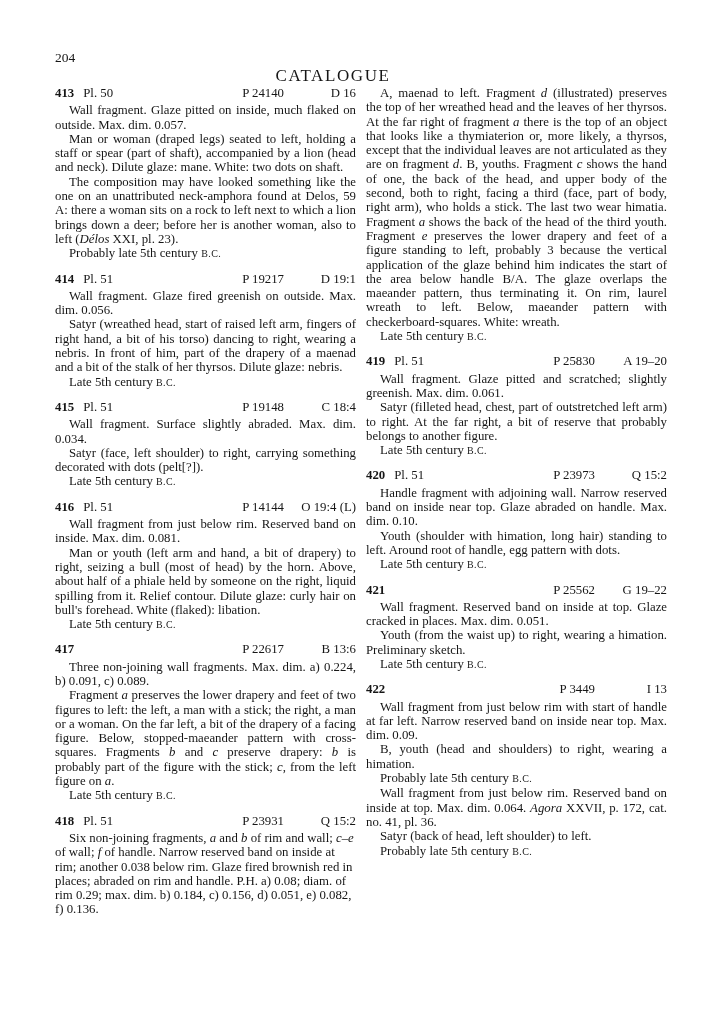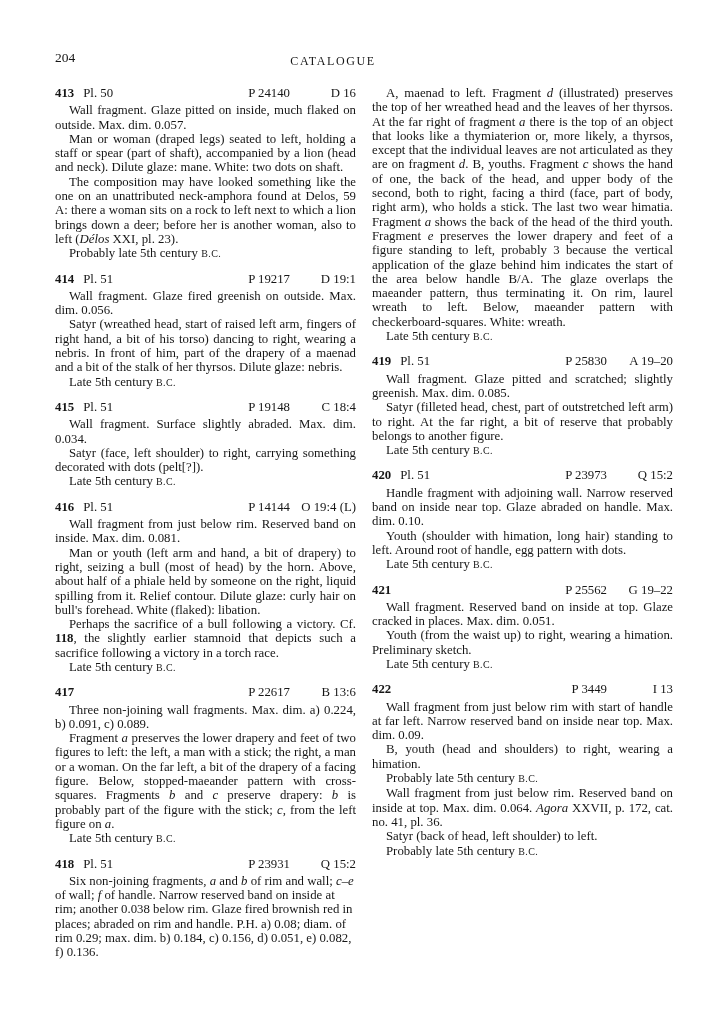--- a/index.html
+++ b/index.html
@@ -30,31 +30,31 @@
   .page-number {
     position: absolute;
     left: 55px;
     top: 0;
     font-size: 13.5px;
   }
   .head-title {
     position: absolute;
     left: 0;
     right: 0;
-    top: 4px;
+    top: 16px;
     text-align: center;
-    font-size: 12px;
+    font-size: 17px;
     letter-spacing: 1.6px;
   }
   .columns {
     position: absolute;
     top: 86px;
     left: 55px;
     display: flex;
-    gap: 16px;
+    gap: 10px;
   }
   .col {
     width: 301px;
     font-size: 12.8px;
     line-height: 14.3px;
   }
   .ehead {
     display: flex;
     align-items: baseline;
     margin: 10px 0 3px 0;
@@ -70,21 +70,21 @@
   }
   .espacer {
     flex: 1;
   }
   .einv {
     text-align: right;
   }
   .egrid {
     min-width: 58px;
     text-align: right;
-    margin-left: 8px;
+    margin-left: 14px;
     white-space: nowrap;
   }
   p.para {
     margin: 0;
     text-indent: 14px;
     text-align: justify;
   }
   p.para:last-child {
     text-align: left;
   }
@@ -157,21 +157,20 @@
       <article class="entry">
         <div class="ehead">
           <span class="enum">416</span>
           <span class="eplate">Pl. 51</span>
           <span class="espacer"></span>
           <span class="einv">P 14144</span>
           <span class="egrid">O 19:4 (L)</span>
         </div>
         <p class="para">Wall fragment from just below rim. Reserved band on inside. Max. dim. 0.081.</p>
         <p class="para">Man or youth (left arm and hand, a bit of drapery) to right, seizing a bull (most of head) by the horn. Above, about half of a phiale held by someone on the right, liquid spilling from it. Relief contour. Dilute glaze: curly hair on bull's forehead. White (flaked): libation.</p>
-        <p class="para">Perhaps the sacrifice of a bull following a victory. Cf. <b>118</b>, the slightly earlier stamnoid that depicts such a sacrifice following a victory in a torch race.</p>
         <p class="para">Late 5th century <span class="sc">B.C.</span></p>
       </article>
 
       <article class="entry">
         <div class="ehead">
           <span class="enum">417</span>
           <span class="espacer"></span>
           <span class="einv">P 22617</span>
           <span class="egrid">B 13:6</span>
         </div>
@@ -201,21 +200,21 @@
       </section>
 
       <article class="entry">
         <div class="ehead">
           <span class="enum">419</span>
           <span class="eplate">Pl. 51</span>
           <span class="espacer"></span>
           <span class="einv">P 25830</span>
           <span class="egrid">A 19–20</span>
         </div>
-        <p class="para">Wall fragment. Glaze pitted and scratched; slightly greenish. Max. dim. 0.085.</p>
+        <p class="para">Wall fragment. Glaze pitted and scratched; slightly greenish. Max. dim. 0.061.</p>
         <p class="para">Satyr (filleted head, chest, part of outstretched left arm) to right. At the far right, a bit of reserve that probably belongs to another figure.</p>
         <p class="para">Late 5th century <span class="sc">B.C.</span></p>
       </article>
 
       <article class="entry">
         <div class="ehead">
           <span class="enum">420</span>
           <span class="eplate">Pl. 51</span>
           <span class="espacer"></span>
           <span class="einv">P 23973</span>

